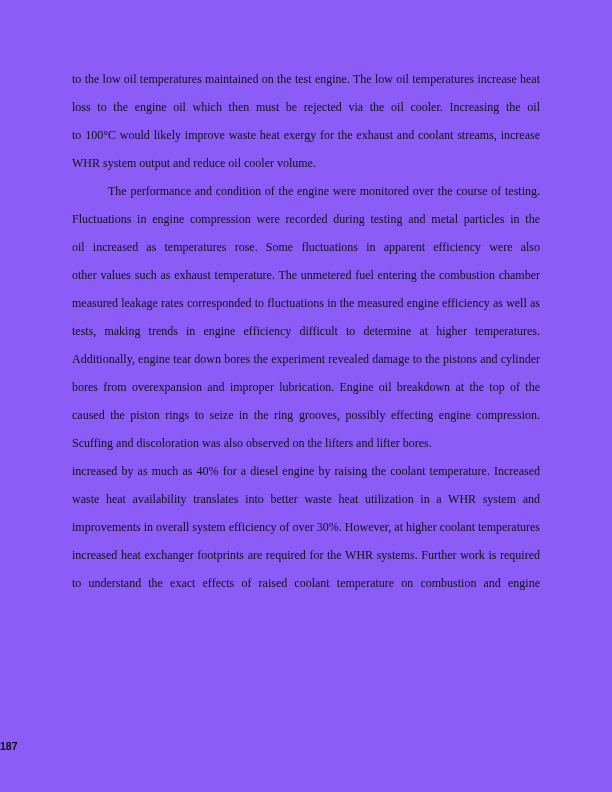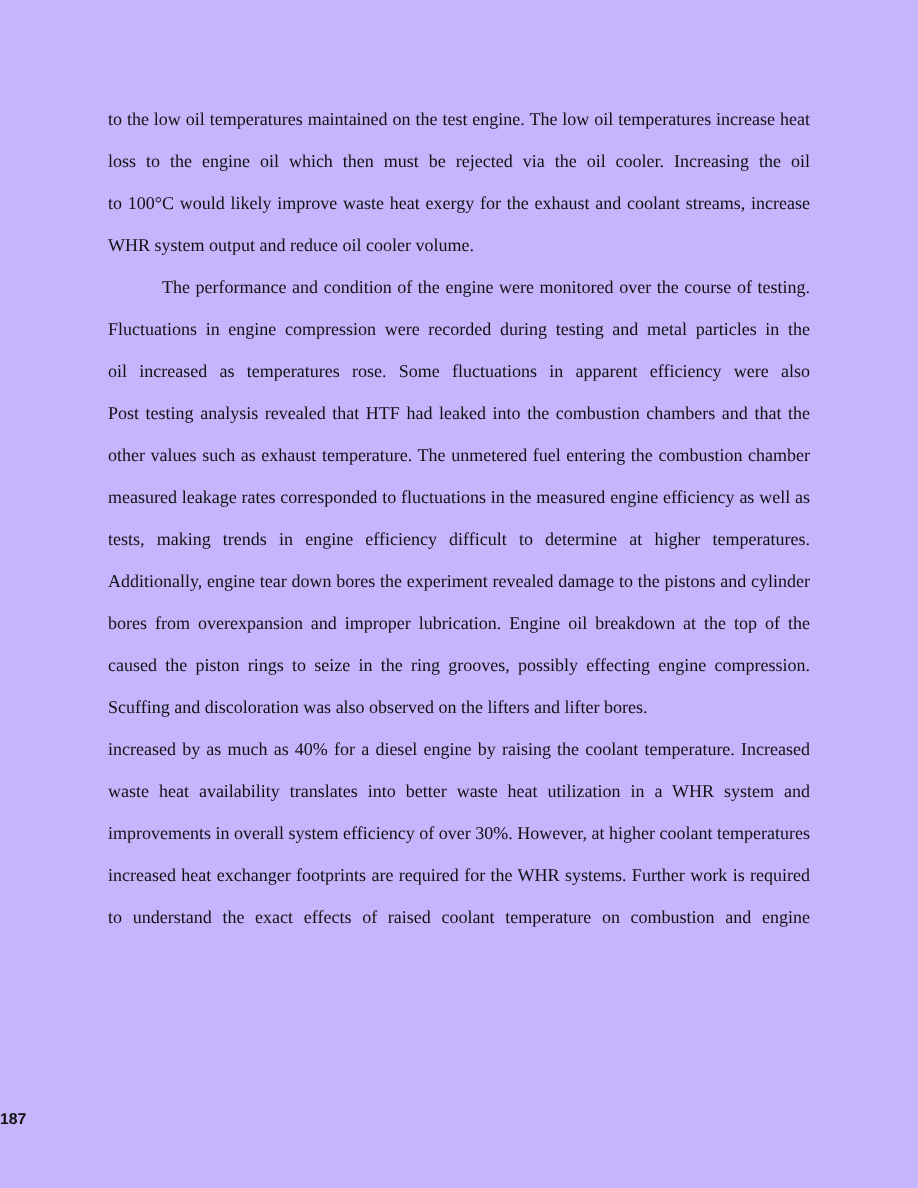--- a/index.html
+++ b/index.html
@@ -5,21 +5,21 @@
   html, body {
     margin: 0;
     padding: 0;
     background: #e8e8e8;
   }
   .page {
     position: relative;
     width: 612px;
     height: 792px;
     margin: 0 auto;
-    background: #c4b5fd;
+    background: #8b5cf6;
     overflow: hidden;
     font-family: "Liberation Serif", "DejaVu Serif", serif;
     color: #111111;
   }
   .text-block {
     position: absolute;
     left: 72px;
     top: 65px;
     width: 468px;
     font-size: 12px;
@@ -66,21 +66,20 @@
       <div class="line">to the low oil temperatures maintained on the test engine. The low oil temperatures increase heat</div>
       <div class="line">loss to the engine oil which then must be rejected via the oil cooler. Increasing the oil temperature</div>
       <div class="line">to 100°C would likely improve waste heat exergy for the exhaust and coolant streams, increase</div>
       <div class="line last">WHR system output and reduce oil cooler volume.</div>
     </div>
 
     <div class="paragraph">
       <div class="line indent">The performance and condition of the engine were monitored over the course of testing.</div>
       <div class="line">Fluctuations in engine compression were recorded during testing and metal particles in the engine</div>
       <div class="line">oil increased as temperatures rose. Some fluctuations in apparent efficiency were also discovered.</div>
-      <div class="line">Post testing analysis revealed that HTF had leaked into the combustion chambers and that the</div>
       <div class="line">other values such as exhaust temperature. The unmetered fuel entering the combustion chamber</div>
       <div class="line">measured leakage rates corresponded to fluctuations in the measured engine efficiency as well as</div>
       <div class="line">tests, making trends in engine efficiency difficult to determine at higher temperatures.</div>
       <div class="line">Additionally, engine tear down bores the experiment revealed damage to the pistons and cylinder</div>
       <div class="line">bores from overexpansion and improper lubrication. Engine oil breakdown at the top of the piston</div>
       <div class="line">caused the piston rings to seize in the ring grooves, possibly effecting engine compression.</div>
       <div class="line last">Scuffing and discoloration was also observed on the lifters and lifter bores.</div>
     </div>
 
     <div class="paragraph">

